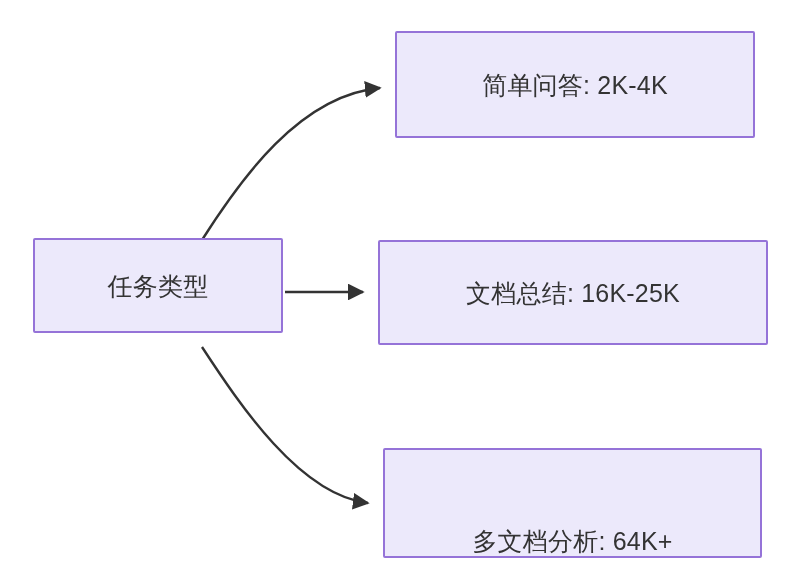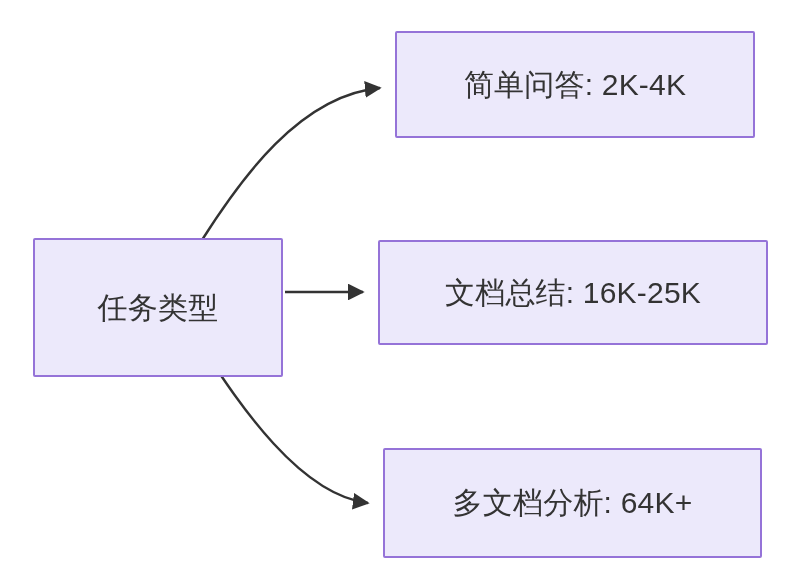--- a/index.html
+++ b/index.html
@@ -29,51 +29,52 @@
   .node {
     position: absolute;
     box-sizing: border-box;
     background: #ece9fb;
     border: 2px solid #9573d8;
     border-radius: 2px;
     display: flex;
     align-items: center;
     justify-content: center;
     color: #333333;
-    font-size: 30px;
+    font-size: 25px;
     line-height: 1.2;
     letter-spacing: 0.2px;
     white-space: nowrap;
   }
   .node-label {
     display: block;
   }
   #node-root {
     left: 33px;
     top: 238px;
     width: 250px;
-    height: 139px;
+    height: 95px;
   }
   #node-simple-qa {
     left: 395px;
     top: 31px;
     width: 360px;
     height: 107px;
   }
   #node-doc-summary {
     left: 378px;
     top: 240px;
     width: 390px;
     height: 105px;
   }
   #node-multi-doc {
     left: 383px;
     top: 448px;
     width: 379px;
     height: 110px;
+    align-items: flex-end;
   }
 </style>
 </head>
 <body>
 
 <div id="diagram-canvas">
 
   <svg id="edge-layer" viewBox="0 0 787 572" xmlns="http://www.w3.org/2000/svg">
     <defs>
       <marker id="arrow-head" viewBox="0 0 10 10" refX="9" refY="5" markerWidth="7" markerHeight="7" orient="auto-start-reverse">

